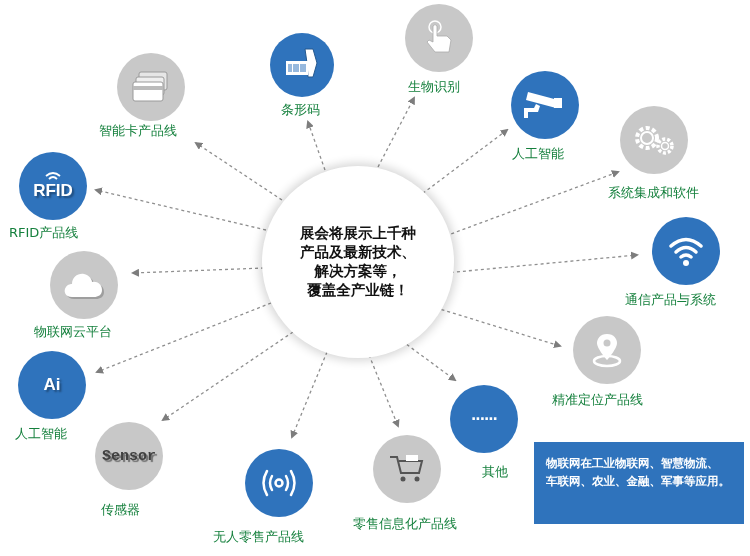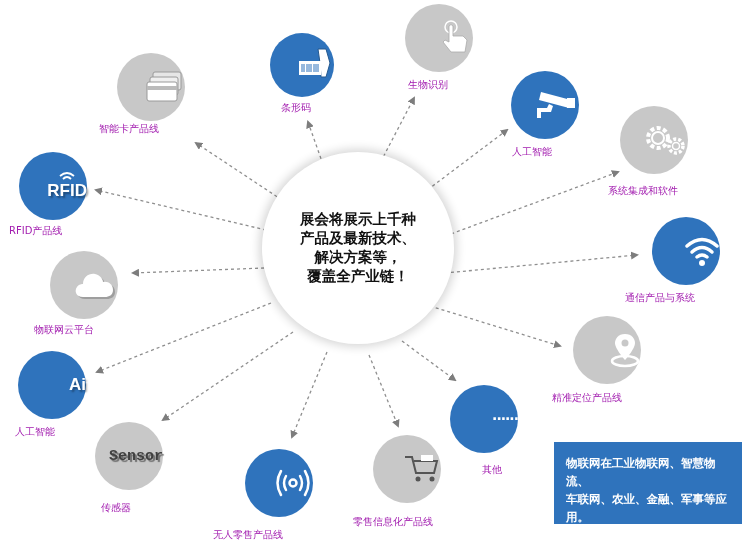--- a/index.html
+++ b/index.html
@@ -1,34 +1,34 @@
 <!DOCTYPE html>
 <html><head>
 <meta charset="utf-8">
 <style>
   html, body { margin:0; padding:0; background:#ffffff; }
   body { width:750px; height:556px; position:relative; overflow:hidden;
          font-family:"DejaVu Sans", "Liberation Sans", sans-serif; color:#111; }
   #lines { position:absolute; left:0; top:0; width:750px; height:556px; }
-  .hub { position:absolute; left:262px; top:152px; width:192px; height:192px; border-radius:50%;
+  .hub { position:absolute; left:262px; top:166px; width:192px; height:192px; border-radius:50%;
          background:#fff; box-shadow:0 0 10px 3px rgba(0,0,0,0.16);
          display:flex; align-items:center; justify-content:center; }
   .hub-text { text-align:center; font-size:14.5px; font-weight:bold; line-height:19px; width:150px; }
-  .node { position:absolute; border-radius:50%; display:flex; align-items:center; justify-content:flex-end; }
+  .node { position:absolute; border-radius:50%; display:flex; align-items:center; justify-content:center; }
   .node.blue { background:#2f73bc; }
   .node.gray { background:#c8c8c8; }
   .node svg { display:block; }
-  .label { position:absolute; font-size:10px; white-space:nowrap; color:#a21caf; }
+  .label { position:absolute; font-size:13px; white-space:nowrap; color:#15803d; }
   .rfid-txt { color:#fff; font-weight:bold; font-size:17px; font-family:"Liberation Sans", sans-serif; text-shadow:2px 2px 2px rgba(0,0,0,0.35); }
   .ai-txt { color:#fff; font-weight:bold; font-size:17px; font-family:"Liberation Sans", sans-serif; text-shadow:2px 2px 2px rgba(0,0,0,0.35); }
   .sensor-txt { color:#404040; font-weight:bold; font-size:15px; font-family:Liberation Mono, monospace; text-shadow:2px 2px 1px rgba(0,0,0,0.45); }
   .dots-txt { color:#fff; font-weight:bold; font-size:14px; letter-spacing:-1px; margin-top:-8px; }
-  .info-box { position:absolute; left:534px; top:442px; width:188px; height:82px; background:#2f73bc;
+  .info-box { position:absolute; left:534px; top:442px; width:210px; height:82px; background:#2f73bc;
               color:#fff; font-size:11.5px; font-weight:bold; line-height:18px; box-sizing:border-box;
-              padding:12px 6px 0 12px;margin-left:20px; }
+              padding:12px 6px 0 12px; }
 </style>
 </head>
 <body>
 
 <svg id="lines" viewBox="0 0 750 556">
   <defs>
     <marker id="ah" markerWidth="8" markerHeight="8" refX="6" refY="4" orient="auto" markerUnits="userSpaceOnUse">
       <path d="M0,0 L8,4 L0,8 z" fill="#7d7d7d"></path>
     </marker>
   </defs>

